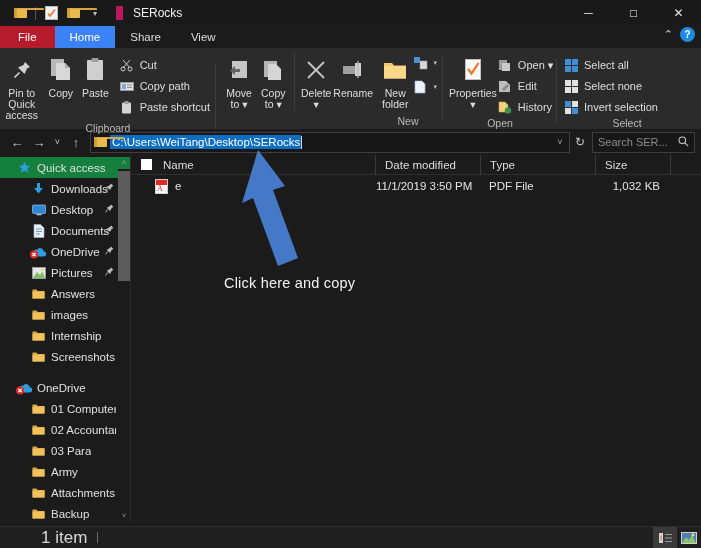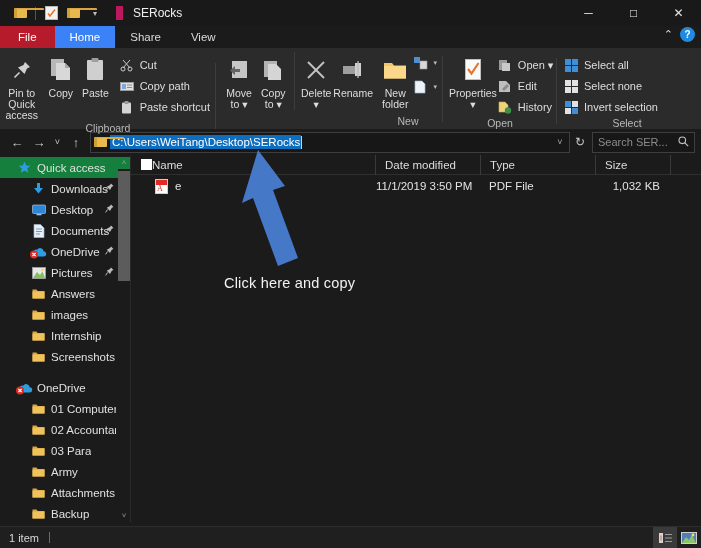--- a/index.html
+++ b/index.html
@@ -128,21 +128,21 @@
 
   
   .annot-arrow { position: absolute; pointer-events: none; }
   .annot-text { position: absolute; font-size: 14.5px; color: #f2f2f2; white-space: nowrap;
     letter-spacing: 0.2px; }
 
   
   .statusbar { position: absolute; left: 0; bottom: 0; width: 701px; height: 22px;
     background: #1f1f1f; border-top: 1px solid #2d2d2d; display: flex; align-items: center;
     padding-left: 9px; }
-  .status-txt { font-size: 11px; color: #d8d8d8; }
+  .status-txt { font-size: 17px; color: #d8d8d8; margin-left: 32px; }
   .status-sep { width: 1px; height: 11px; background: #6a6a6a; margin-left: 10px; }
   .viewbtns { margin-left: auto; display: flex; align-items: center; height: 22px; }
   .viewbtn { width: 24px; height: 22px; display: flex; align-items: center; justify-content: center; }
   .viewbtn.active { background: #3a3a3a; }
 
   .helpbar { position: absolute; right: 6px; top: 27px; display: flex; align-items: center; gap: 7px; }
   .chev-up { color: #d8d8d8; font-size: 11px; }
   .helpdot { width: 15px; height: 15px; border-radius: 50%; background: #1f8ae0;
     color: #fff; font-size: 10px; display: flex; align-items: center; justify-content: center;
     font-weight: bold; }
@@ -660,21 +660,21 @@
         <div class="np-thumb"></div>
       </div>
       <div class="np-scroll-up">˄</div>
       <div class="np-scroll-dn">˅</div>
     </div>
 
     <div class="content">
       <div class="colhead">
         <div class="cell" style="width:245px;padding-left:0;">
           <span class="chk"></span>
-          <span style="">Name</span>
+          <span style="margin-left:11px;">Name</span>
         </div>
         <div class="cell" style="width:105px;">Date modified</div>
         <div class="cell" style="width:115px;">Type</div>
         <div class="cell" style="width:75px;">Size</div>
         <div class="cell" style="flex:1;border-right:none;"></div>
       </div>
 
       <div class="filerow">
         <div class="cell" style="width:245px;padding-left:24px;">
           <span class="pdfic"></span>

